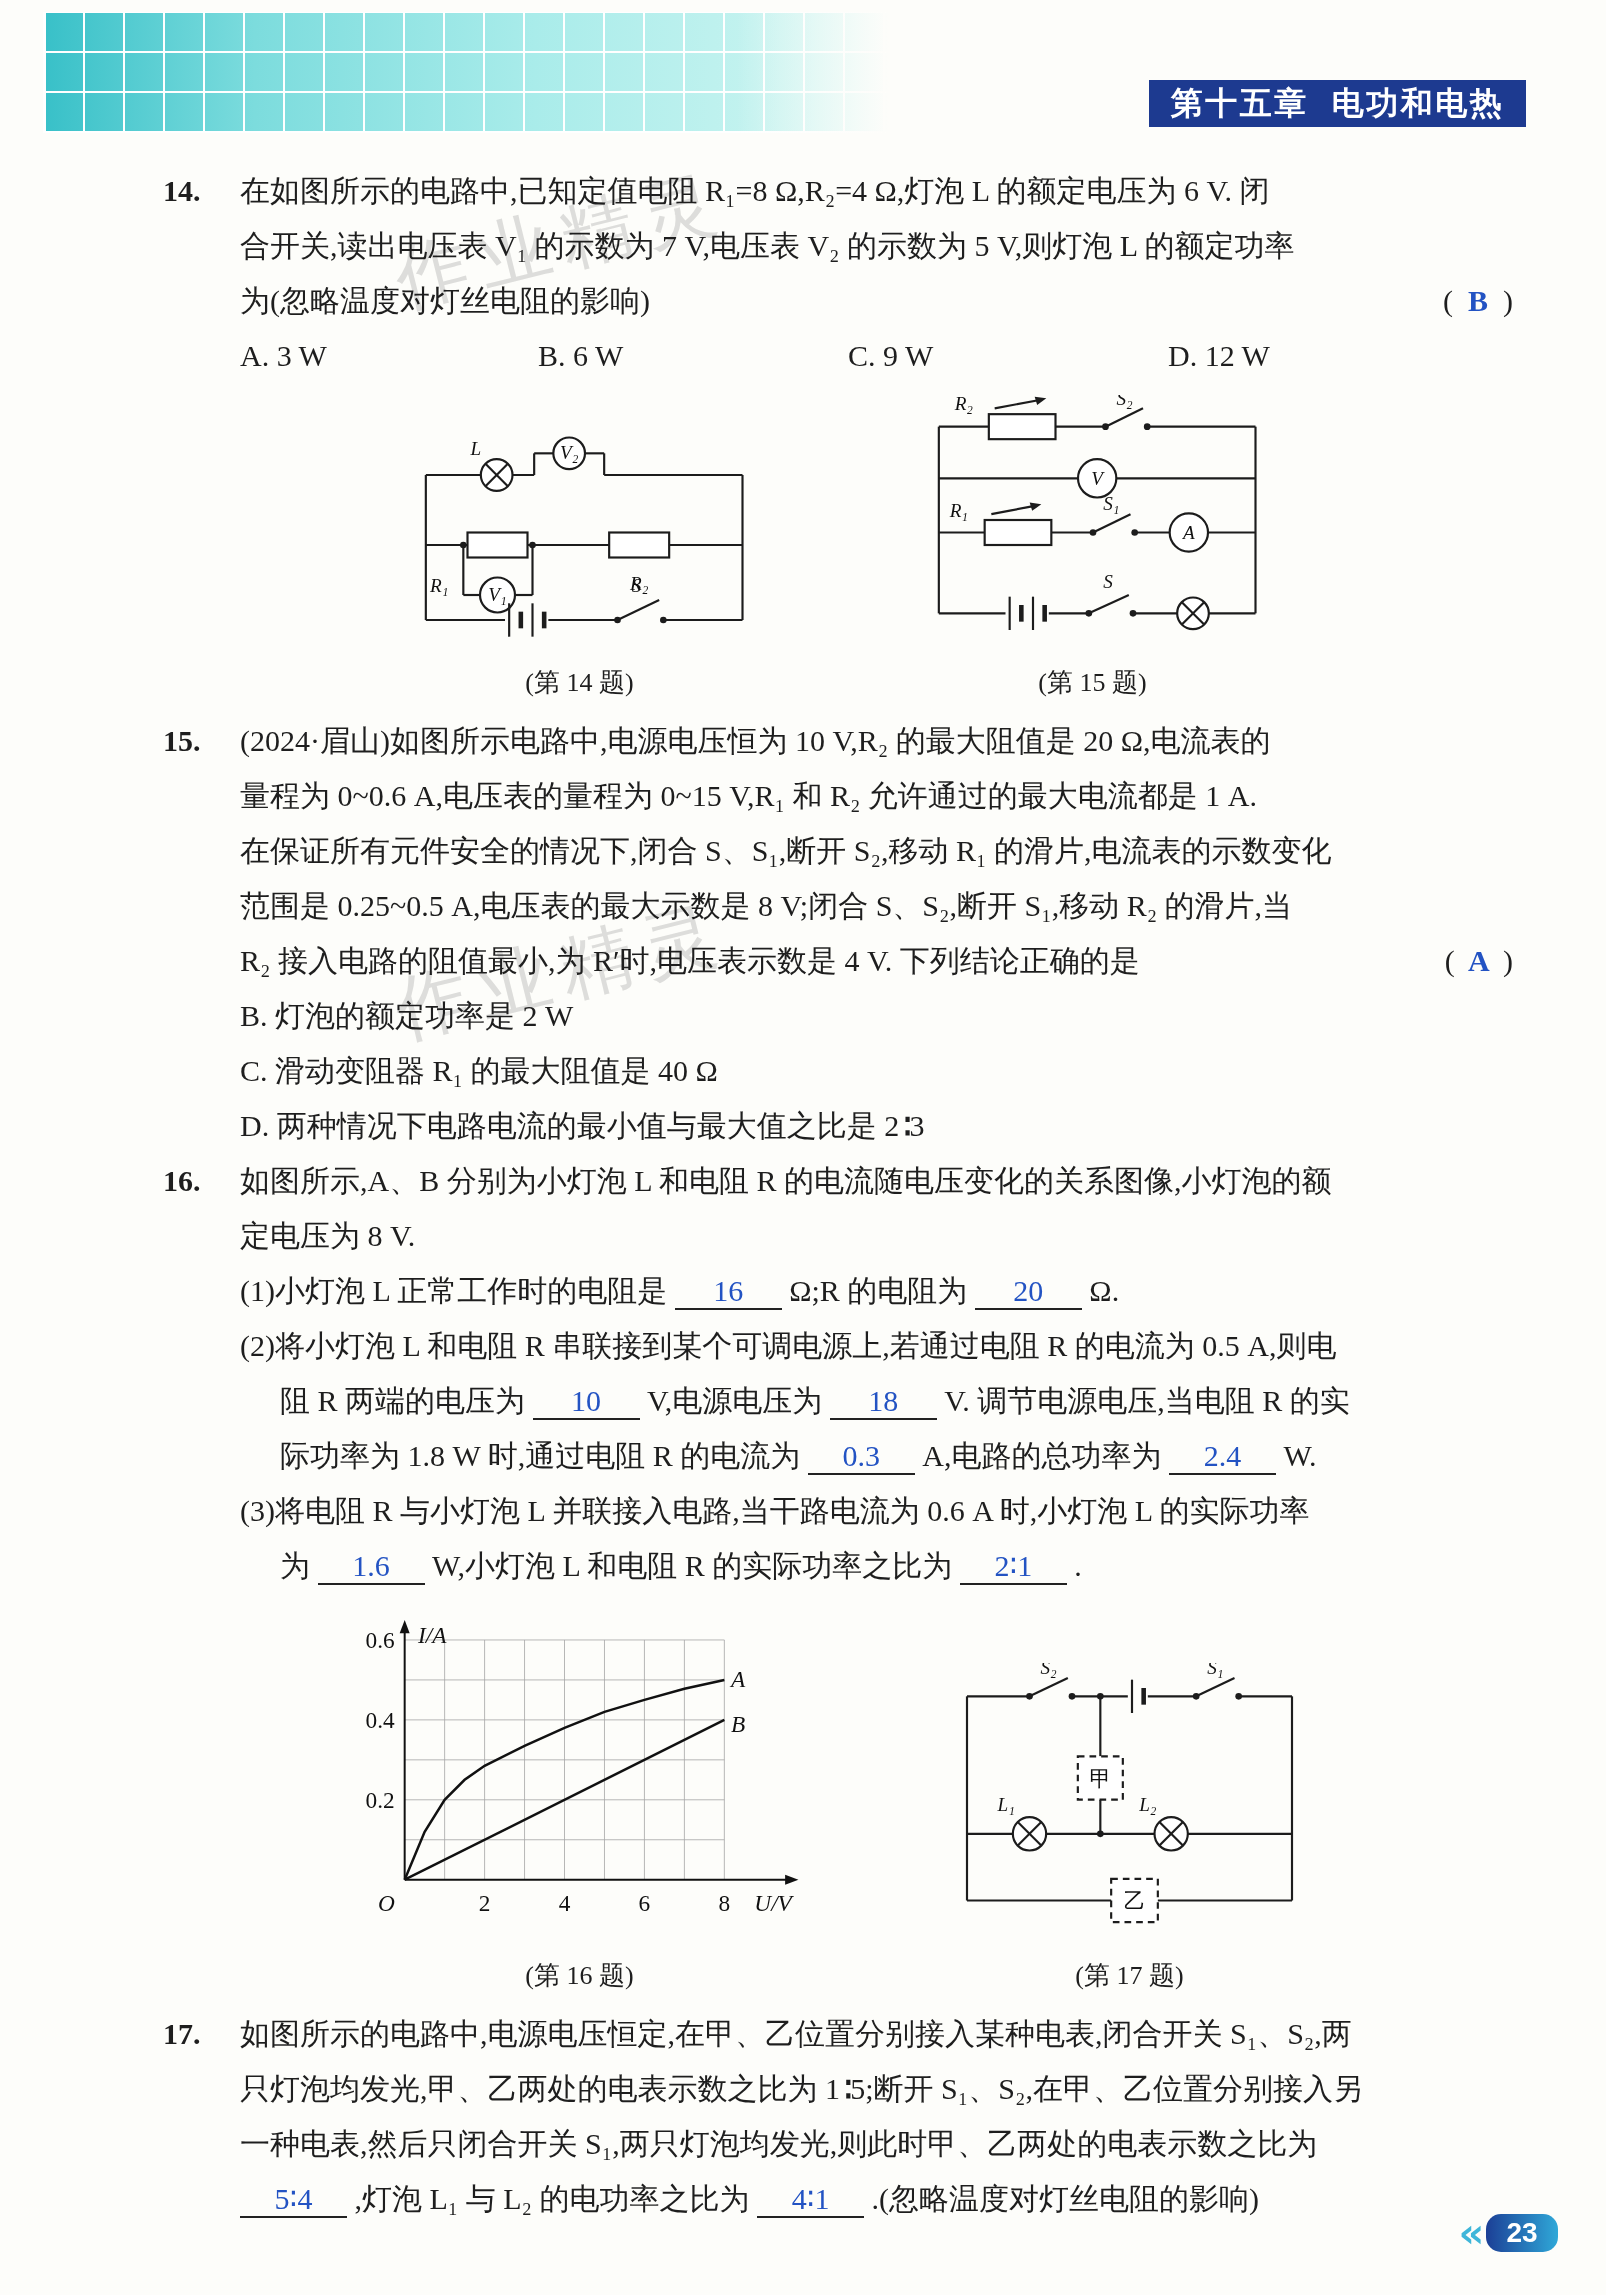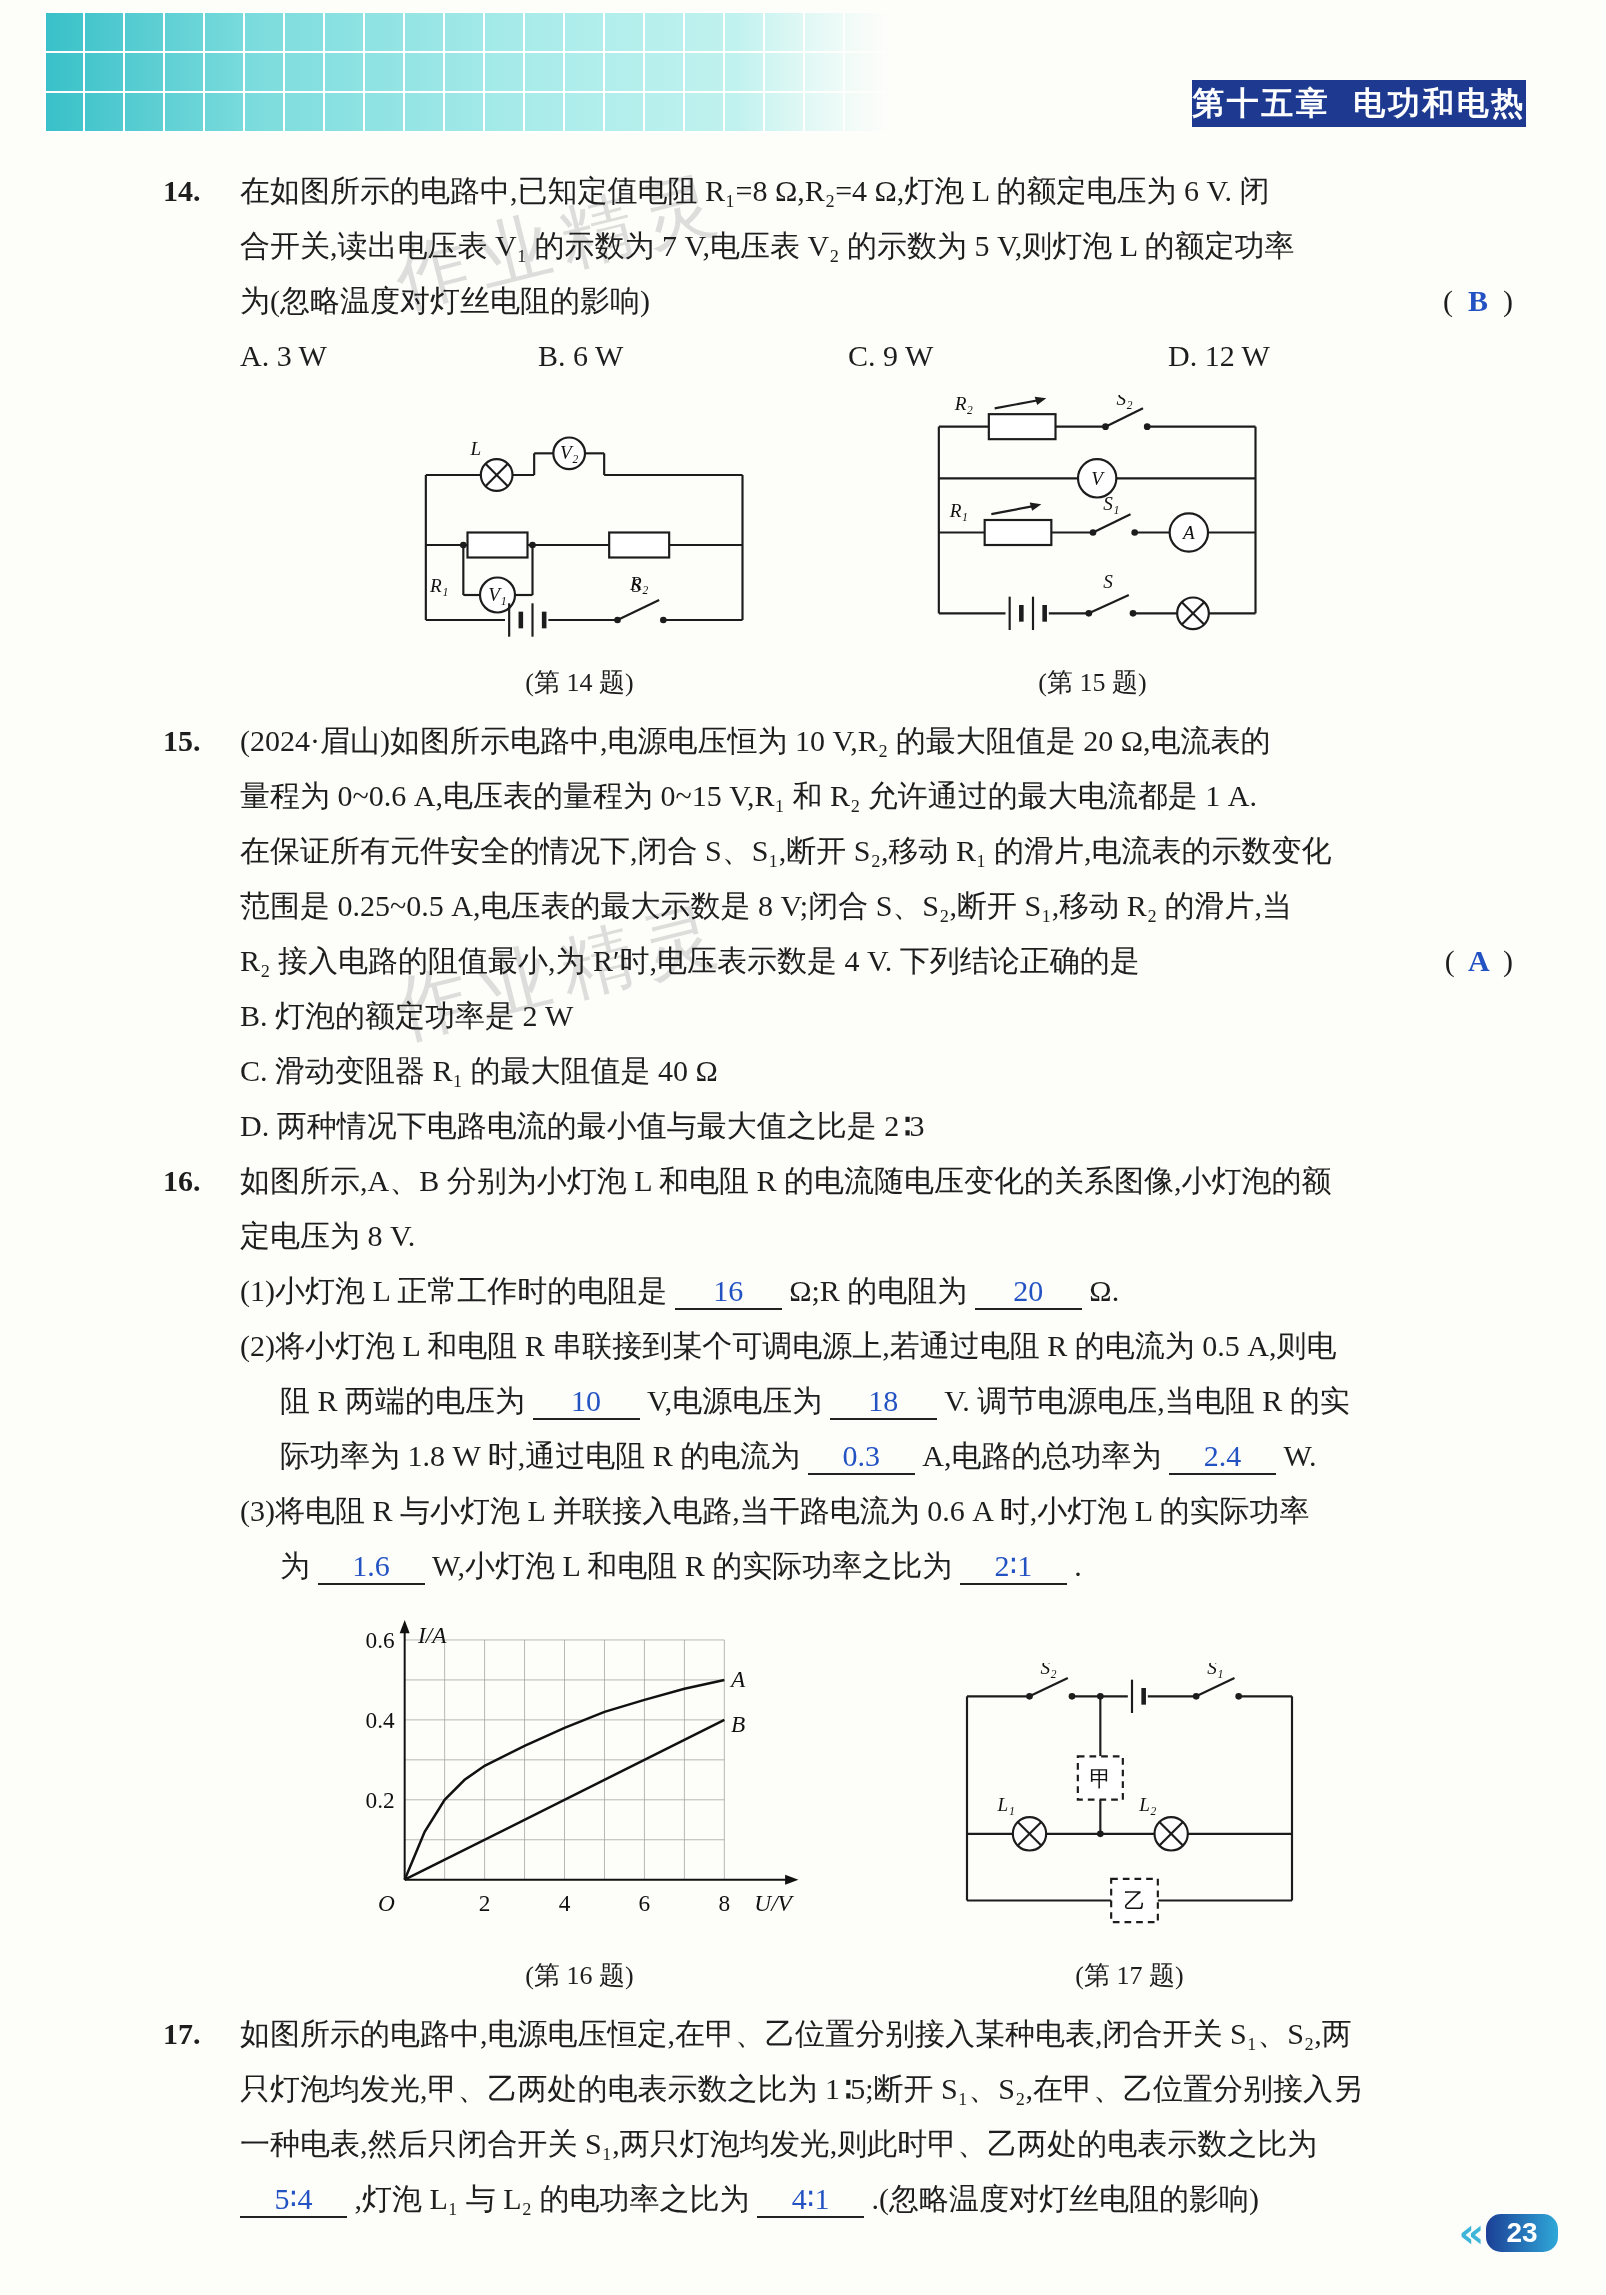--- a/index.html
+++ b/index.html
@@ -7,21 +7,21 @@
   .page{position:relative;width:1606px;height:2295px;margin:0 auto;background:#fdfdfa;
         font-family:"Liberation Serif","DejaVu Serif",serif;color:#1e1e1e;overflow:hidden;}
 
   
   .grid-band{position:absolute;left:43px;top:11.7px;width:846px;height:121px;
     background:
       linear-gradient(90deg, rgba(253,253,250,0) 0 82%, #fdfdfa 100%),
       repeating-linear-gradient(90deg,#ffffff 0 2.5px, transparent 2.5px 40px),
       repeating-linear-gradient(0deg,#ffffff 0 2.5px, transparent 2.5px 40px),
       linear-gradient(90deg,#38c0c8 0%,#7cdcdd 25%,#a9ecea 58%,#d2f6f2 100%);}
-  .title-band{position:absolute;top:80px;right:80px;width:334px;height:47px;background:#1d3a90;
+  .title-band{position:absolute;top:80px;right:80px;width:377px;height:47px;background:#1d3a90;
     color:#fff;display:flex;align-items:center;justify-content:center;
     font-family:"Liberation Sans","DejaVu Sans",sans-serif;font-weight:bold;font-size:32px;
     letter-spacing:2.5px;white-space:pre;}
 
   
   .content{position:relative;padding:163px 93px 0 163px;}
   .question{display:grid;grid-template-columns:77px 1fr;font-size:30px;line-height:55px;}
   .qnum{font-weight:bold;}
   .tline{white-space:pre-wrap;}
   .spread{display:flex;justify-content:space-between;font-family:Liberation Serif, serif;}

